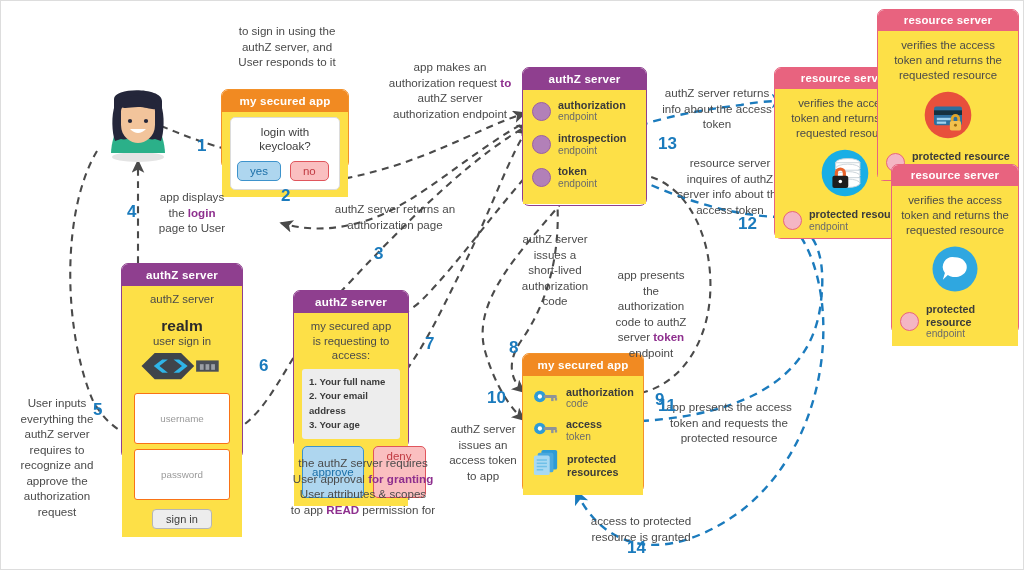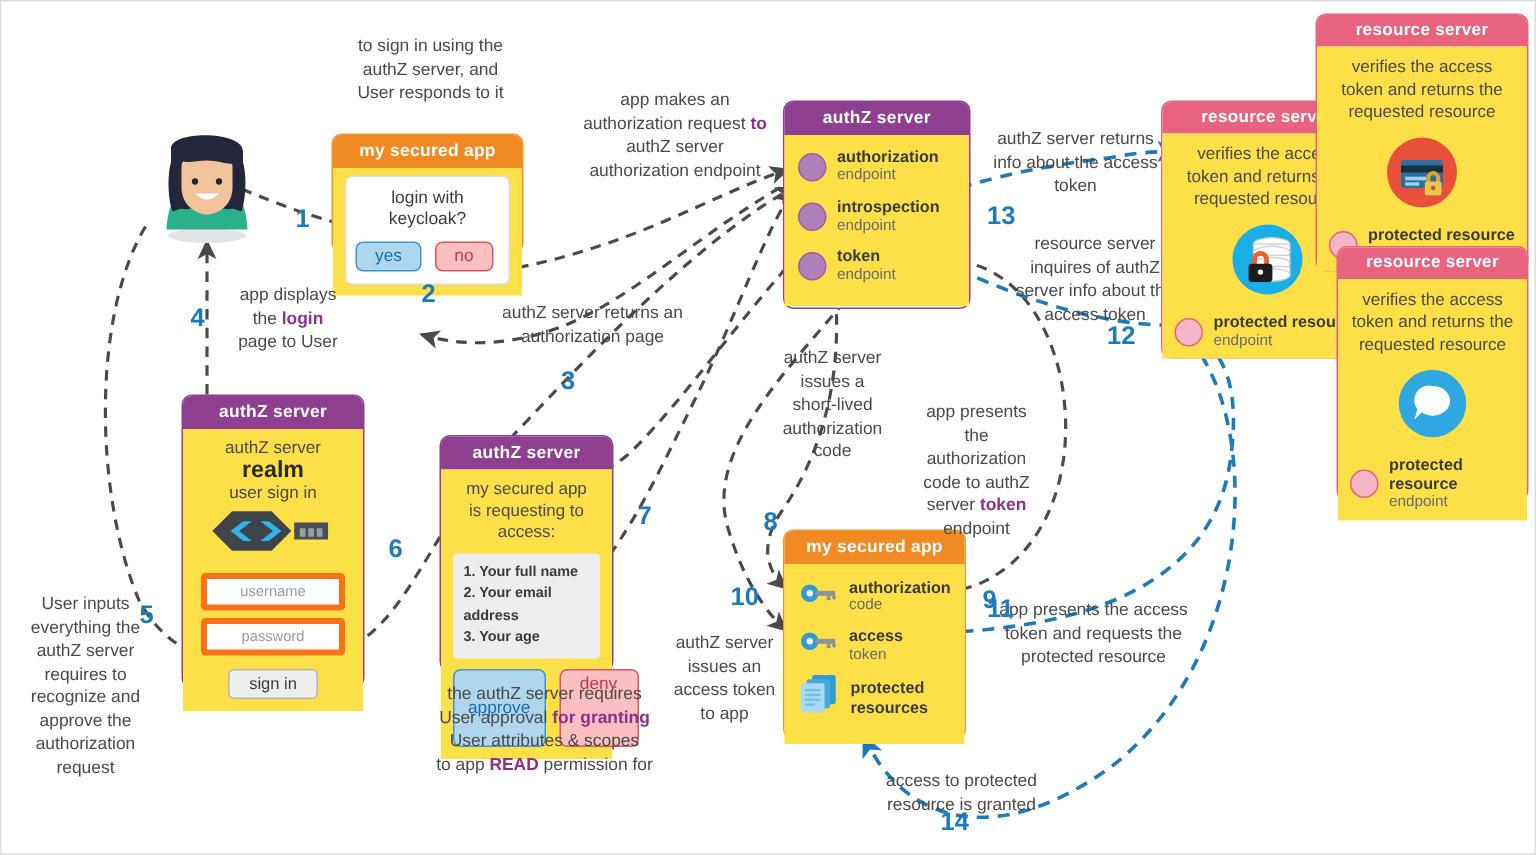--- a/index.html
+++ b/index.html
@@ -70,22 +70,22 @@
   .loginbox .q { font-size:11.6px; color:#3b3b3b; line-height:1.25; }
   .btnrow { display:flex; gap:9px; margin-top:7px; }
   .btn { border-radius:5px; font-size:11.5px; padding:3px 12px; font-weight:normal; }
   .btn.yes { background:#aed6ef; border:1.6px solid #3d93cc; color:#1b6fa8; }
   .btn.no  { background:#fabfc0; border:1.6px solid #e0555c; color:#c03b42; }
   .btn.approve { background:#aed6ef; border:1.6px solid #3d93cc; color:#1b6fa8; padding:19px 9px;}
   .btn.deny    { background:#fabfc0; border:1.6px solid #e0555c; color:#c03b42; padding:3px 13px;}
 
   
   .field {
-    border:4px solid #f97316; border-radius:3px; background:#fff;
-    font-size:9.8px; color:#9a9a9a; padding:3px 5px; margin:0 0 5px 0;
+    border:1px solid #f97316; border-radius:3px; background:#fff;
+    font-size:9.8px; color:#9a9a9a; padding:19px 5px; margin:0 0 5px 0;
   }
   .signin {
     display:inline-block; border:1px solid #b5b5b5; border-radius:4px;
     background:#ededed; font-size:11px; color:#3b3b3b; padding:3px 13px;
   }
   .scopebox { background:#ededed; border-radius:3px; padding:6px 7px; margin:6px 0 7px; }
   .scopebox li { font-size:9.6px; font-weight:bold; color:#3b3b3b; line-height:1.5; list-style:none; }
   .rs-text { font-size:11.4px; color:#4a4a4a; text-align:center; line-height:1.32; }
 </style>
 </head>
@@ -192,21 +192,21 @@
           <span class="t2" style="display:block">endpoint</span>
         </span>
       </div>
     </div>
   </div>
 
   <div class="card purple" style="left:120px; top:262px; width:122px; height:196px;">
     <div class="hdr" style="font-size:11.6px; padding:4px 0 5px;">authZ server</div>
     <div class="body" style="padding:7px 12px 8px; text-align:center;">
       <div style="font-size:11.4px; color:#4a4a4a;">authZ server</div>
-      <div style="font-size:15.5px; font-weight:bold; color:#2b2b2b; line-height:1.15;">realm</div>
+      <div style="font-size:15.5px; font-weight:bold; color:#2b2b2b; line-height:1.15;margin-top:12px;">realm</div>
       <div style="font-size:11.4px; color:#4a4a4a; margin-bottom:4px;">user sign in</div>
       <div style="margin:2px 0 6px;">
         <svg viewBox="0 0 90 34" width="88" height="32">
           <path d="M60 10 L84 10 L84 22 L60 22 Z" fill="#4a4f56"></path>
           <rect x="64" y="14" width="4" height="6" fill="#9ba0a6"></rect>
           <rect x="70" y="14" width="4" height="6" fill="#9ba0a6"></rect>
           <rect x="76" y="14" width="4" height="6" fill="#9ba0a6"></rect>
           <path d="M16 2 L44 2 L58 16 L44 30 L16 30 L2 16 Z" fill="#3f444b"></path>
           <path d="M24 9 L30 9 L21 16 L30 23 L24 23 L15 16 Z" fill="#2fb4e8"></path>
           <path d="M36 9 L42 9 L51 16 L42 23 L36 23 L45 16 Z" fill="#2fb4e8"></path>

